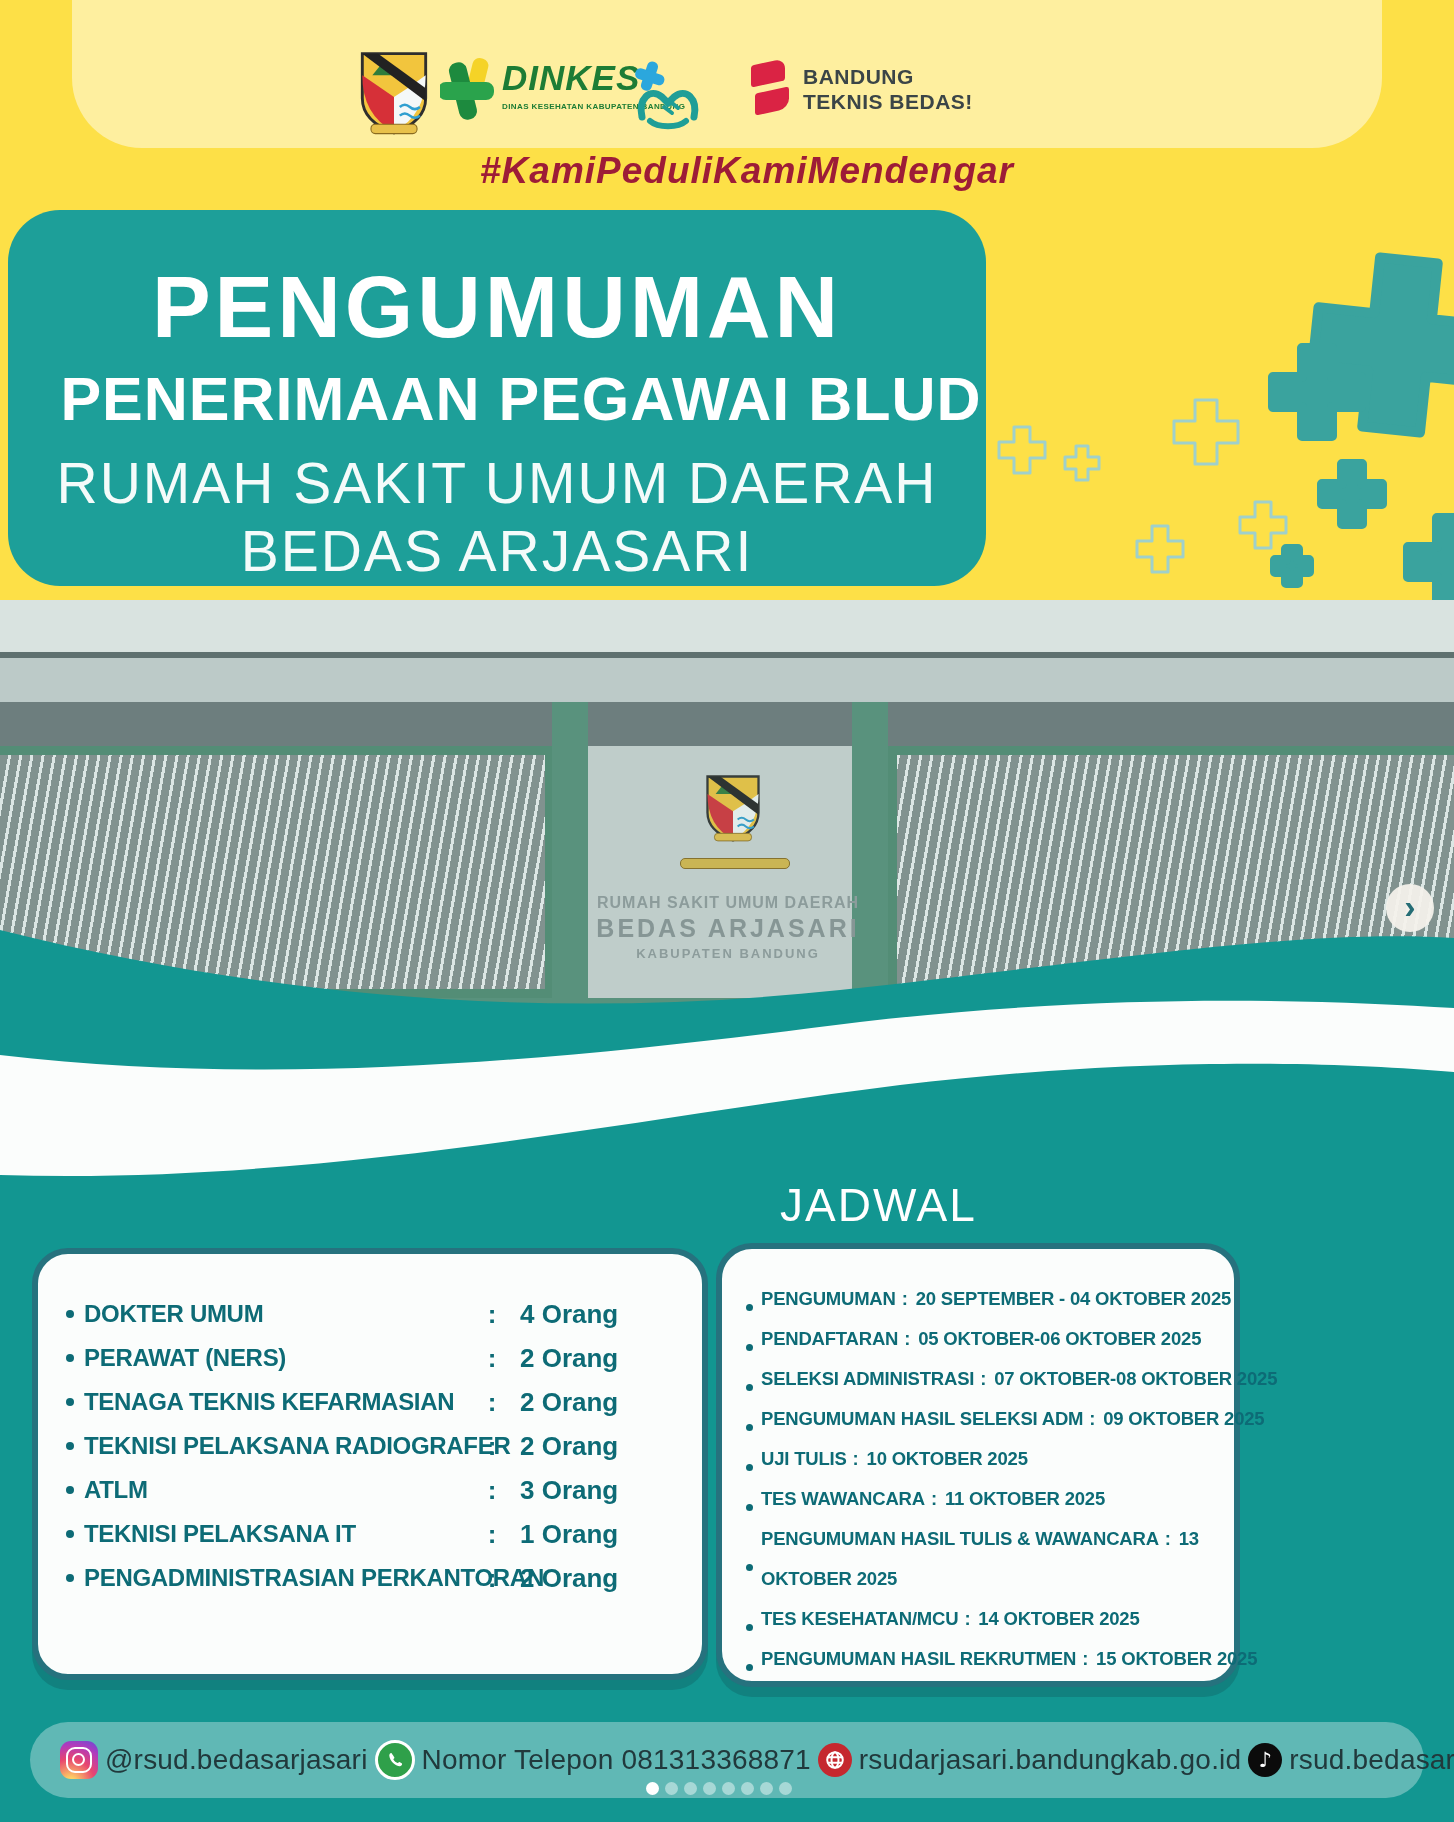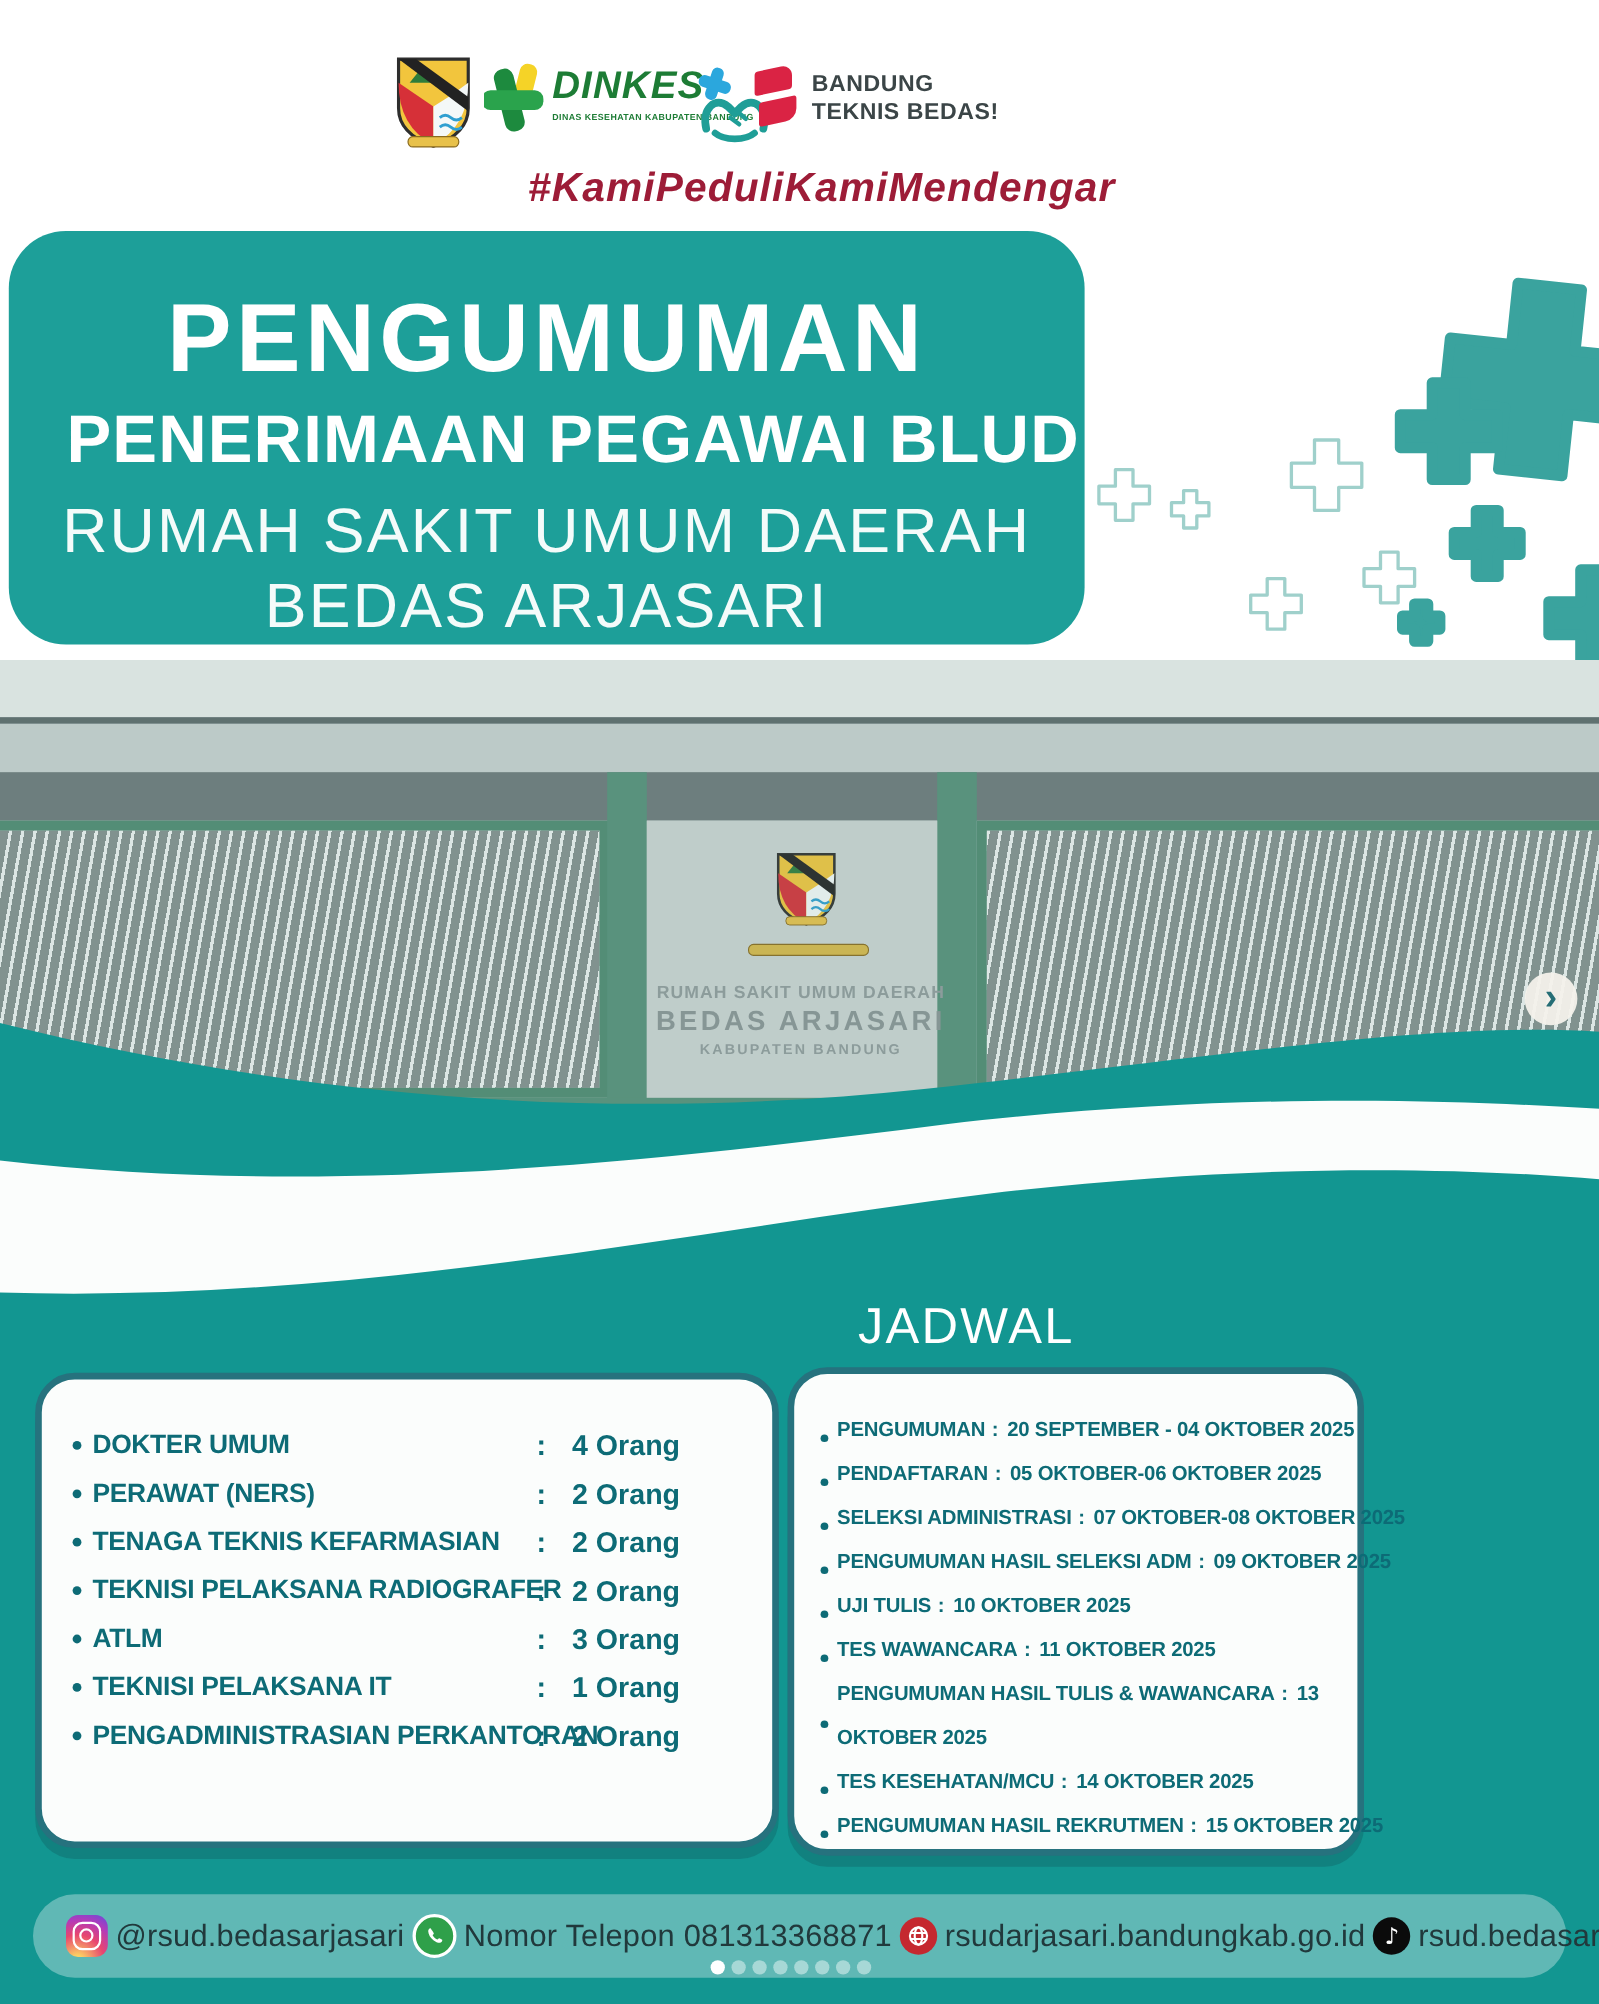--- a/index.html
+++ b/index.html
@@ -1,34 +1,34 @@
 <!DOCTYPE html>
 <html><head>
 <meta charset="utf-8">
 <style>
   *{margin:0;padding:0;box-sizing:border-box;}
   body{background:#222;font-family:"Liberation Sans",sans-serif;}
   .stage{position:relative;width:1454px;height:1822px;overflow:hidden;background:#129691;margin:0 auto;}
 
   
-  .top{position:absolute;left:0;top:0;width:1454px;height:600px;background:#ffffff;}
+  .top{position:absolute;left:0;top:0;width:1454px;height:600px;background:#fde047;}
   .logo-strip{position:absolute;left:72px;top:-20px;width:1310px;height:168px;
     background:rgba(255,255,255,.48);border-radius:0 0 70px 70px;}
   .crosses{position:absolute;left:0;top:0;}
   .hashtag{position:absolute;left:0;top:150px;width:100%;text-align:center;
     font-size:37px;font-weight:bold;font-style:italic;color:#9d1c37;letter-spacing:1px;padding-left:40px;}
 
   
   .logo{position:absolute;}
   .dinkes-wrap{left:440px;top:56px;width:200px;height:80px;}
   .dinkes-title{position:absolute;left:62px;top:2px;font-size:35px;font-weight:800;
     color:#1d7c35;letter-spacing:1px;font-style:italic;}
   .dinkes-sub{position:absolute;left:62px;top:46px;font-size:8px;font-weight:bold;
     color:#1d7c35;letter-spacing:.4px;white-space:nowrap;}
-  .bedas-wrap{left:684px;top:60px;width:190px;height:62px;}
+  .bedas-wrap{left:749px;top:60px;width:190px;height:62px;}
   .bedas-glyph{position:absolute;left:0;top:0;width:42px;height:56px;}
   .bedas-glyph i{position:absolute;display:block;background:#da2344;}
   .bedas-glyph .r1{left:2px;top:2px;width:34px;height:22px;transform:skewY(-12deg);border-radius:3px 10px 3px 3px;}
   .bedas-glyph .r2{left:6px;top:30px;width:34px;height:22px;transform:skewY(-12deg);border-radius:3px 3px 10px 3px;}
   .bedas-text{position:absolute;left:54px;top:4px;color:#3b4547;font-weight:bold;
     font-size:21px;line-height:25px;letter-spacing:.5px;white-space:nowrap;}
 
   
   .title-card{position:absolute;left:8px;top:210px;width:978px;height:376px;
     background:#1d9f99;border-radius:52px;color:#fff;text-align:center;z-index:2;}

